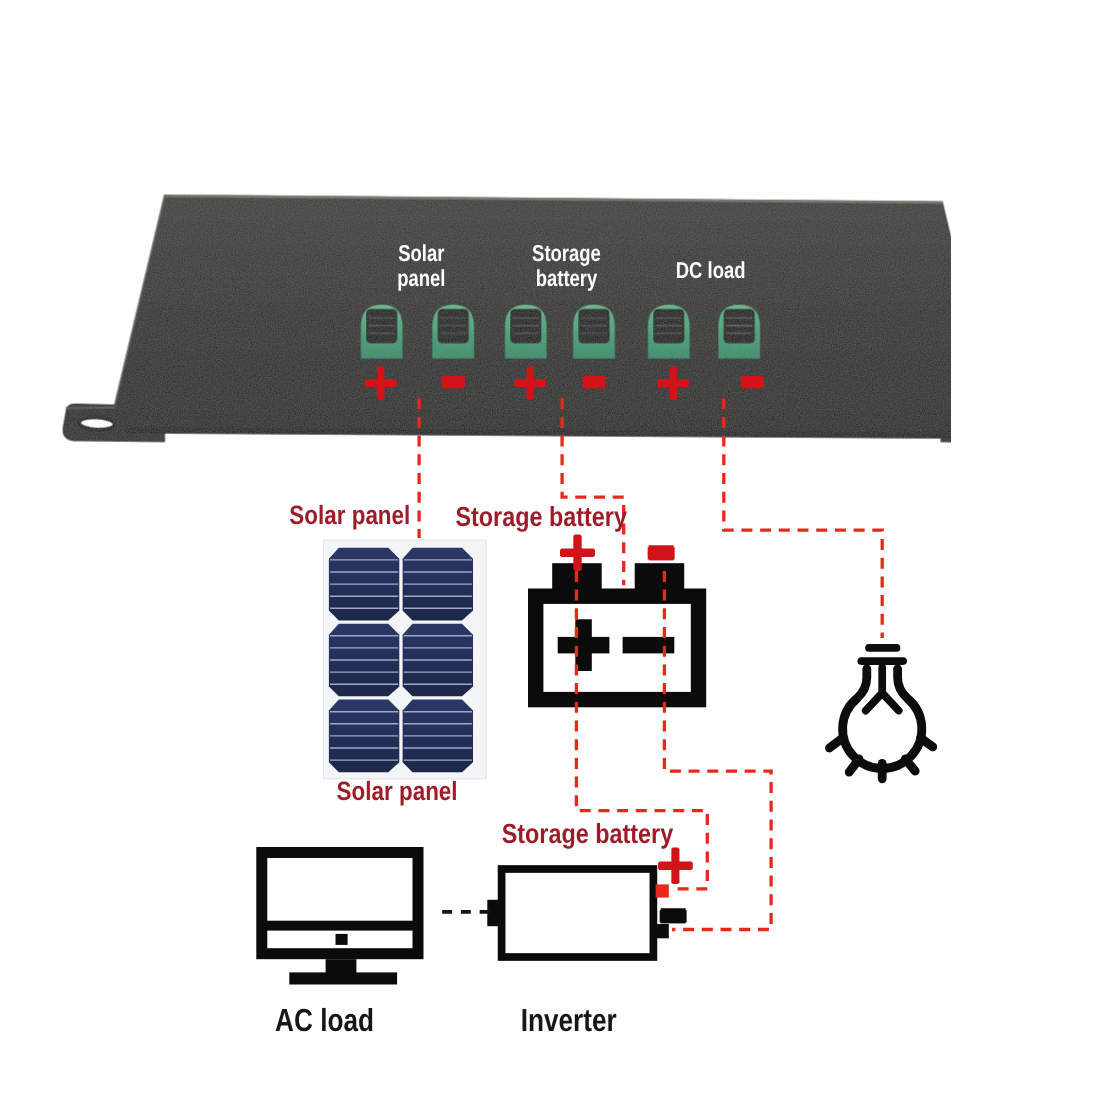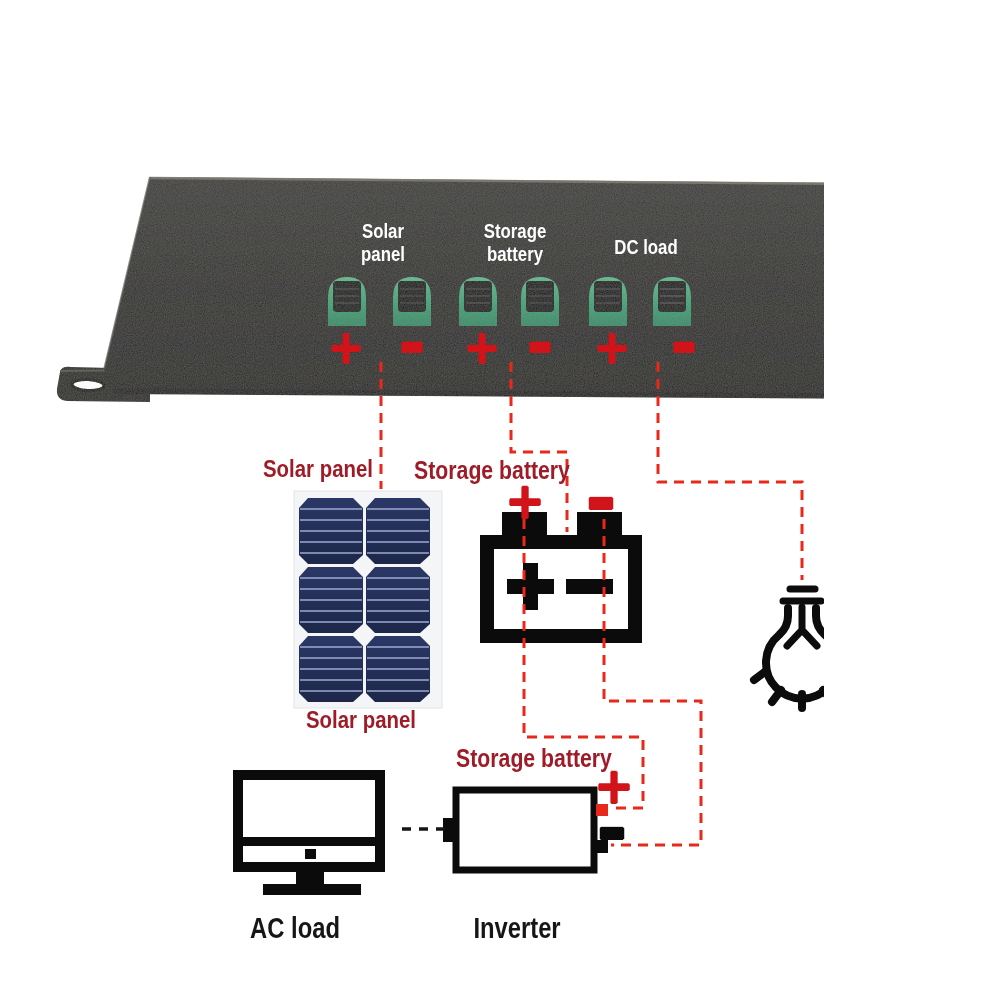--- a/index.html
+++ b/index.html
@@ -1,17 +1,17 @@
 <!DOCTYPE html>
 <html><head>
 <meta charset="utf-8">
 <style>
   html,body{margin:0;padding:0;background:#ffffff;}
   #stage{position:relative;width:824px;height:1000px;background:#ffffff;overflow:hidden;
-         font-family:"Liberation Sans", sans-serif;}
+         font-family:"Liberation Sans", sans-serif;padding-left:40px;}
   #diagram-svg{position:absolute;left:0;top:0;z-index:1;}
   .lbl{position:absolute;z-index:3;font-weight:bold;line-height:1.08;text-align:center;
        transform:translateX(-50%) scaleX(0.8);transform-origin:center top;}
   .port-lbl{color:#ffffff;font-size:21px;}
   .darkred{color:#9e1c28;font-size:24px;white-space:nowrap;transform:translateX(-50%) scaleX(0.85);}
   .blacklbl{color:#161616;font-size:29px;white-space:nowrap;transform:translateX(-50%) scaleX(0.82);}
   .pm{position:absolute;z-index:3;font-family:"DejaVu Sans", sans-serif;font-weight:bold;line-height:1;
       transform:translate(-50%,-50%) scaleX(0.95);
       text-shadow:0 1px 0 currentColor,0 -1px 0 currentColor,1px 0 0 currentColor,-1px 0 0 currentColor;}
   .pm-red{color:#d11419;}

